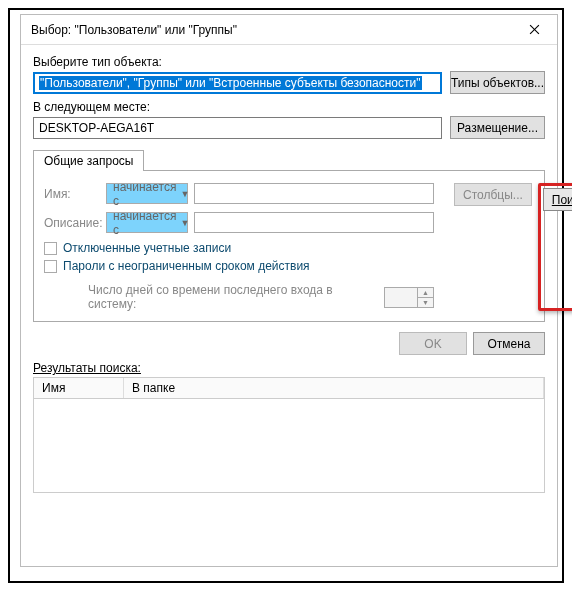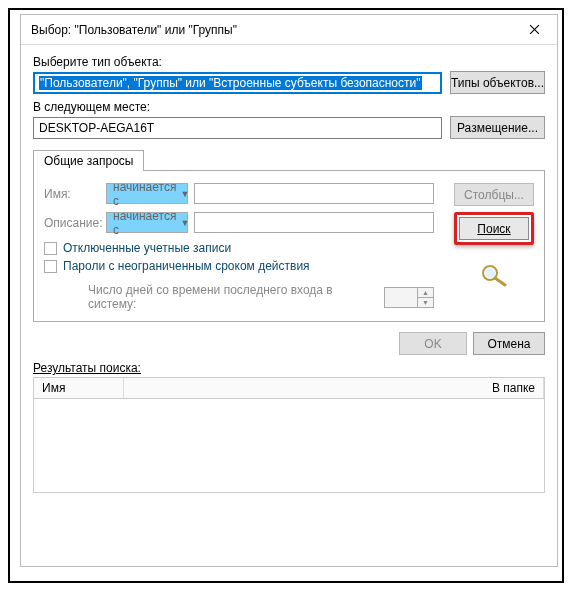--- a/index.html
+++ b/index.html
@@ -17,21 +17,21 @@
   .text-field.selected { border: 2px solid #0078d7; padding: 1px 4px; }
   .text-field.selected .sel { background: #0078d7; color: #fff; padding: 0 1px; }
   .btn { height: 23px; border: 1px solid #999; background: #e1e1e1; padding: 0 8px; cursor: pointer; display: inline-flex; align-items: center; justify-content: center; white-space: nowrap; }
   .btn.disabled { color: #888; border-color: #bbb; cursor: default; }
   .btn.right-fixed { width: 95px; }
   .tab-area { margin-top: 10px; position: relative; }
   .tab-header { display: flex; position: relative; z-index: 2; }
   .tab { border: 1px solid #aaa; border-bottom: none; background: #fff; padding: 3px 10px; position: relative; top: 1px; }
   .tab-pane { border: 1px solid #aaa; padding: 12px 10px 10px 10px; display: flex; gap: 20px; }
   .tab-left { flex: 1; }
-  .tab-right { width: 80px; display: flex; flex-direction: column; gap: 6px; align-items: stretch; }
+  .tab-right { width: 80px; display: flex; gap: 6px; align-items: stretch; }
   .form-row { display: flex; align-items: center; gap: 6px; margin-bottom: 8px; }
   .form-label { width: 56px; color: #888; }
   .combo { height: 21px; border: 1px solid #aaa; background: #7dd3fc; display: flex; align-items: center; padding: 0 4px 0 6px; font-size: 11px; gap: 4px; color: #666; }
   .combo .chev { font-size: 9px; color: #666; }
   .input-plain { flex: 1; height: 21px; border: 1px solid #aaa; background: #fff; }
   .chk-row { display: flex; align-items: center; gap: 6px; margin-bottom: 4px; color: #0c4a6e; }
   .chk { width: 13px; height: 13px; border: 1px solid #aaa; background: #fff; }
   .days-row { display: flex; align-items: center; gap: 8px; margin-top: 10px; color: #888; margin-left: 44px; }
   .spin { width: 52px; height: 21px; border: 1px solid #aaa; background: #f4f4f4; display: flex; }
   .spin-in { flex: 1; }
@@ -39,21 +39,21 @@
   .spin-btns div { flex: 1; display: flex; align-items: center; justify-content: center; font-size: 7px; color: #888; }
   .spin-btns div:first-child { border-bottom: 1px solid #aaa; }
   .highlight-wrap { border: 3px solid #d62222; border-radius: 2px; padding: 2px; box-shadow: 0 2px 4px rgba(0,0,0,0.3); }
   .highlight-wrap .btn { width: 100%; background: #e8e8e8; border-color: #888; text-decoration: underline; }
   .magnifier { margin-top: 12px; align-self: center; }
   .bottom-btns { display: flex; justify-content: flex-end; gap: 6px; margin: 10px 0 6px 0; }
   .results-label { margin-top: 2px; text-decoration: underline; }
   .grid-head { display: flex; border: 1px solid #ccc; background: #f97316; height: 22px; margin-top: 2px; }
   .grid-col { border-right: 1px solid #ddd; padding: 3px 8px; background: #fafafa; }
   .grid-col.c1 { width: 90px; }
-  .grid-col.c2 { flex: 1; text-align: right; }
+  .grid-col.c2 { flex: 1; }
   .grid-body { border: 1px solid #ccc; border-top: none; height: 94px; background: #fff; }
 </style>
 </head>
 <body>
 
 <div class="outer">
  <div class="window">
   <div class="titlebar">
     <div class="title-text">Выбор: "Пользователи" или "Группы"</div>
     <div class="close-btn">

